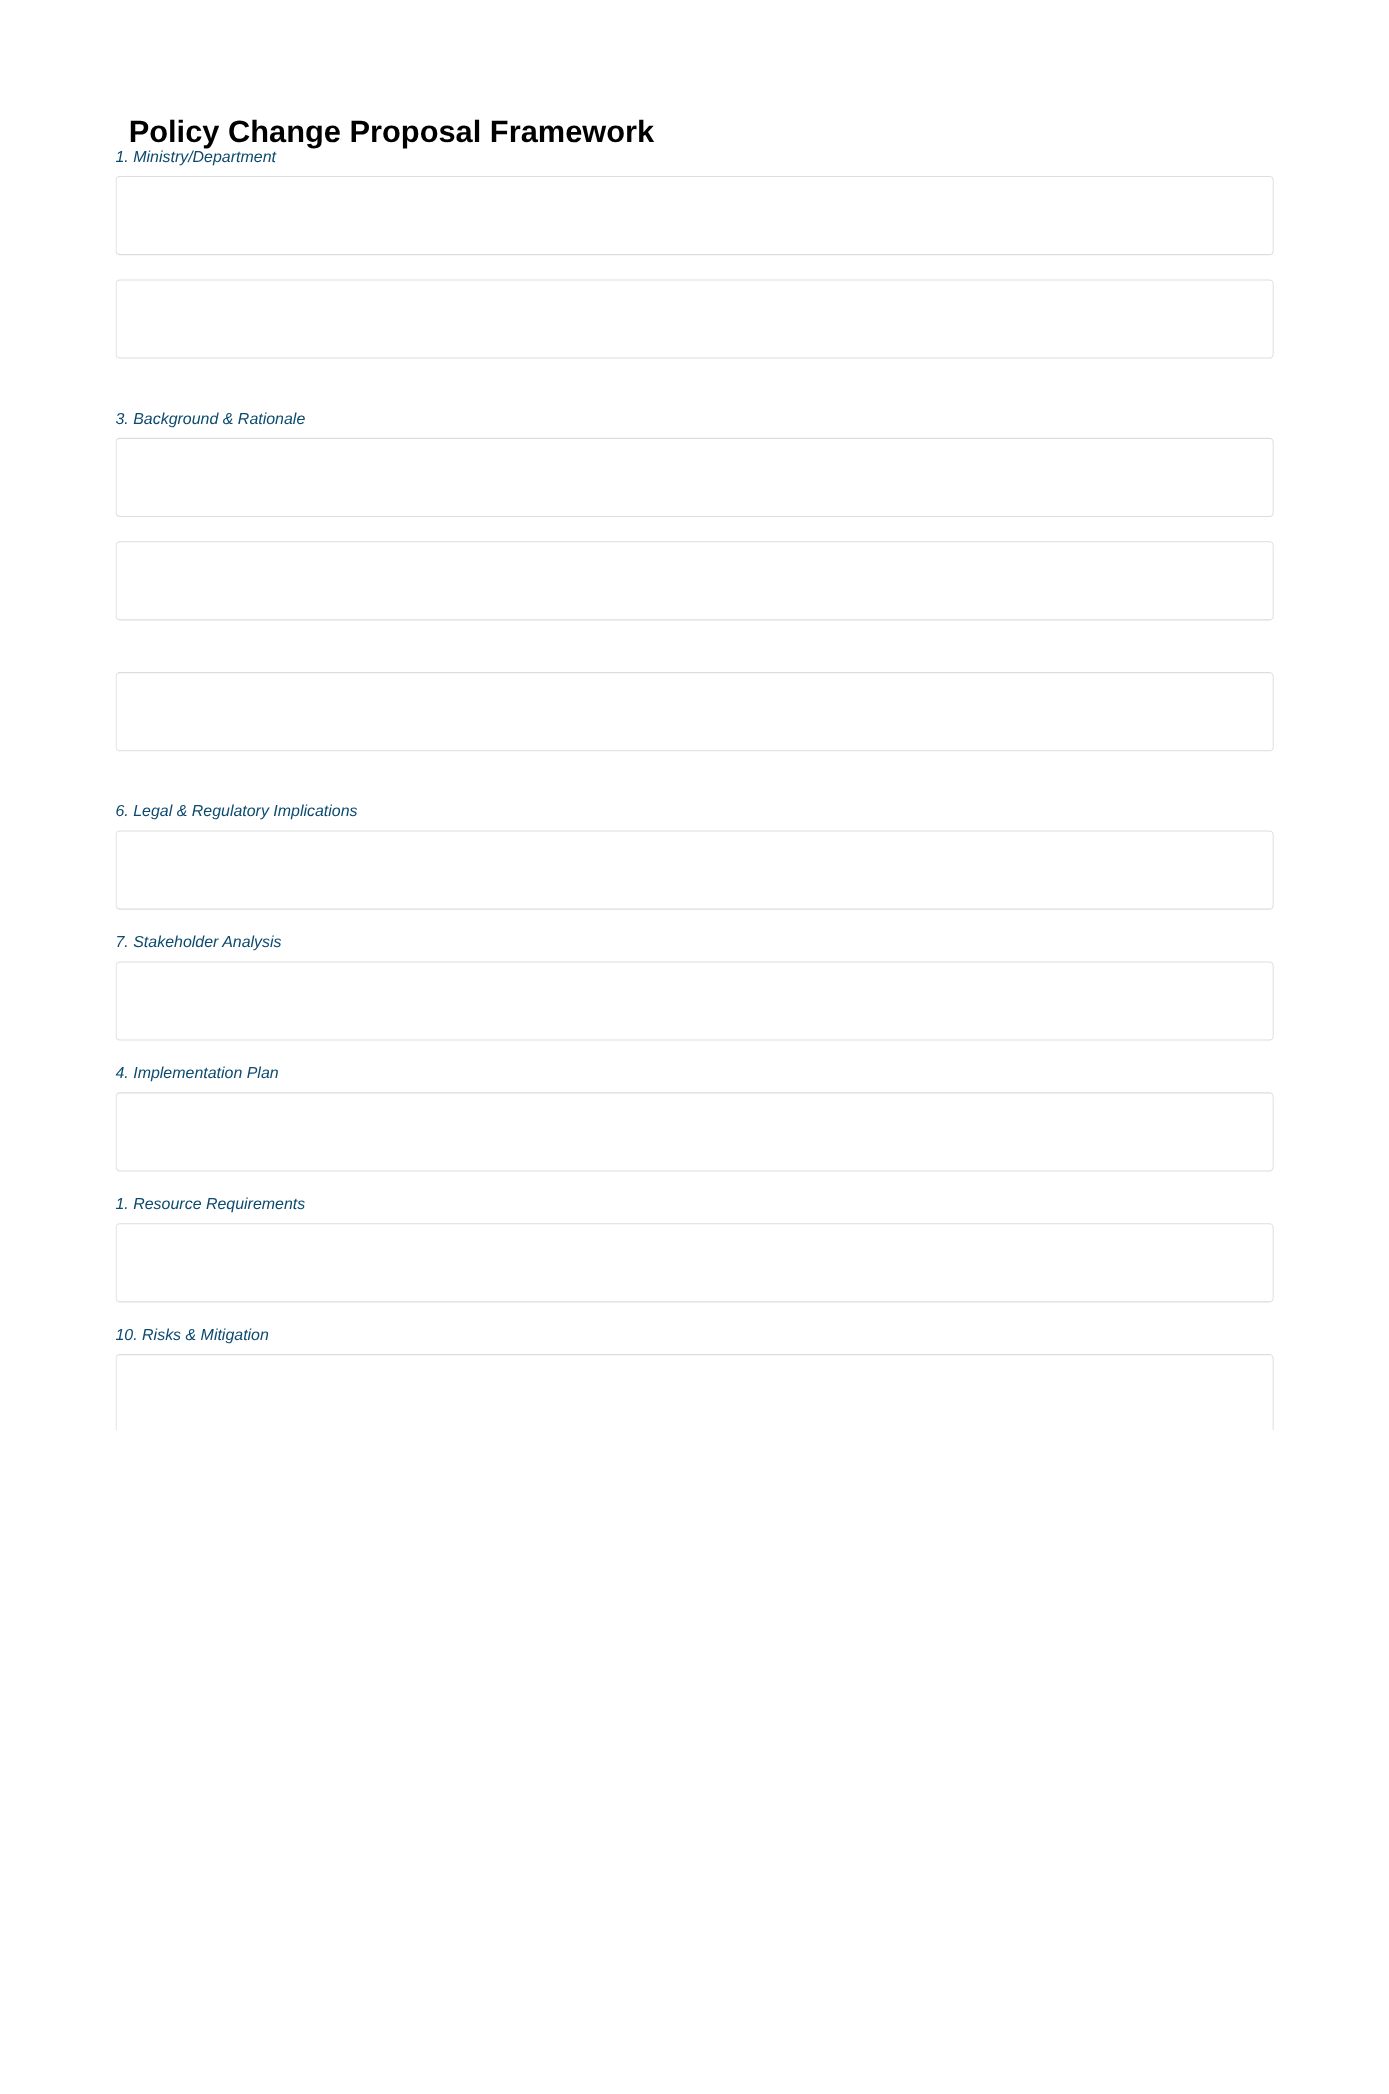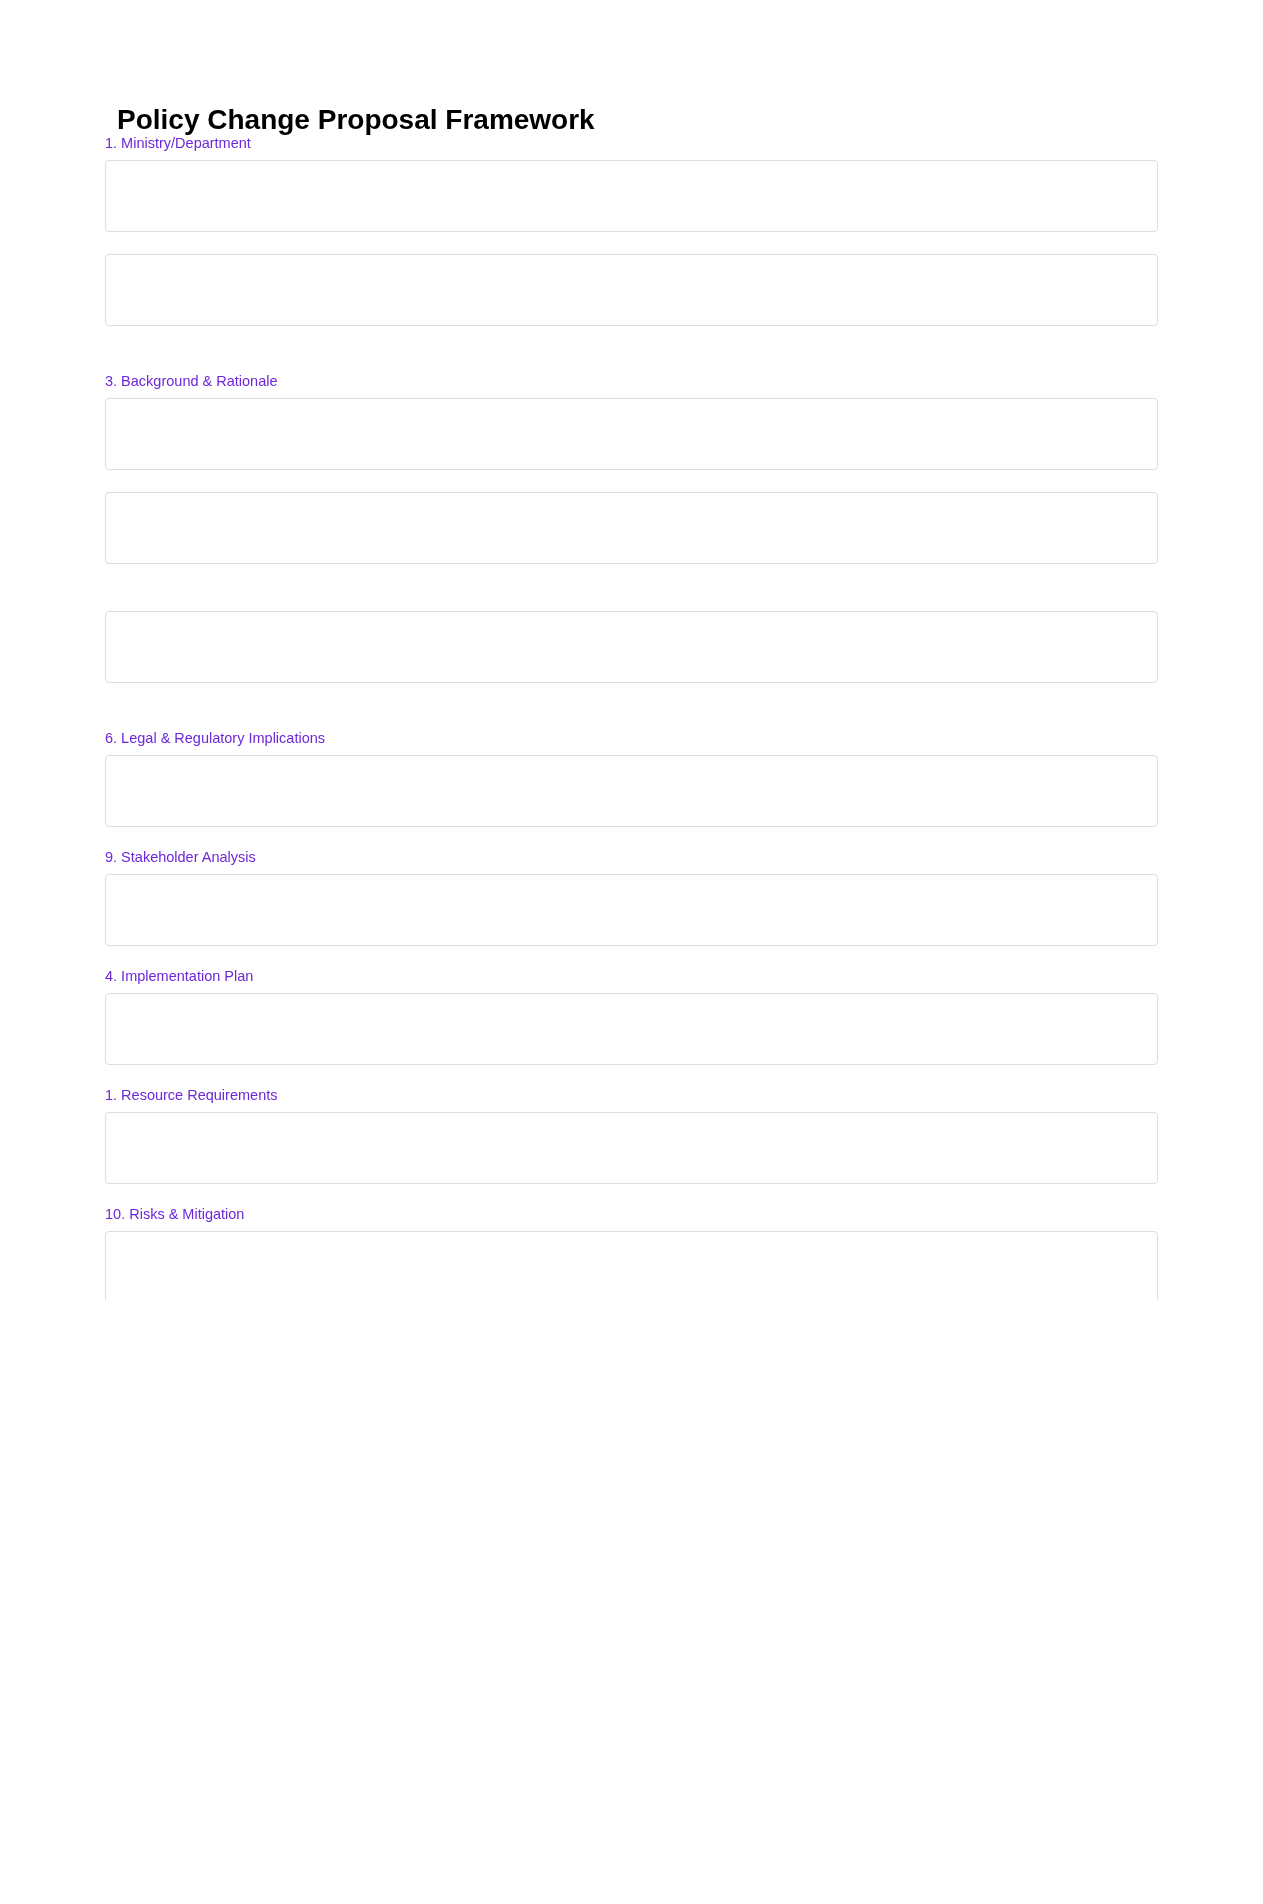--- a/index.html
+++ b/index.html
@@ -41,22 +41,23 @@
     }
     .field {
       height: 119px;
     }
     .field-label {
       display: block;
       font-size: 14.5px;
       line-height: 17px;
       height: 17px;
       margin: 0 0 8px 0;
-      color: #6d28d9;
+      color: #0c4a6e;
       white-space: nowrap;
+      font-style: italic;
     }
     .field-input {
       display: block;
       box-sizing: border-box;
       width: 1053px;
       height: 72px;
       border: 1px solid #dddddd;
       border-radius: 4px;
       background: #ffffff;
       padding: 8px;
@@ -89,21 +90,21 @@
       <textarea class="field-input" style=""></textarea>
     </div>
     <div class="field">
       <textarea class="field-input" style=""></textarea>
     </div>
     <div class="field">
       <label class="field-label">6. Legal &amp; Regulatory Implications</label>
       <textarea class="field-input" style=""></textarea>
     </div>
     <div class="field">
-      <label class="field-label">9. Stakeholder Analysis</label>
+      <label class="field-label">7. Stakeholder Analysis</label>
       <textarea class="field-input" style=""></textarea>
     </div>
     <div class="field">
       <label class="field-label">4. Implementation Plan</label>
       <textarea class="field-input" style=""></textarea>
     </div>
     <div class="field">
       <label class="field-label">1. Resource Requirements</label>
       <textarea class="field-input" style=""></textarea>
     </div>

